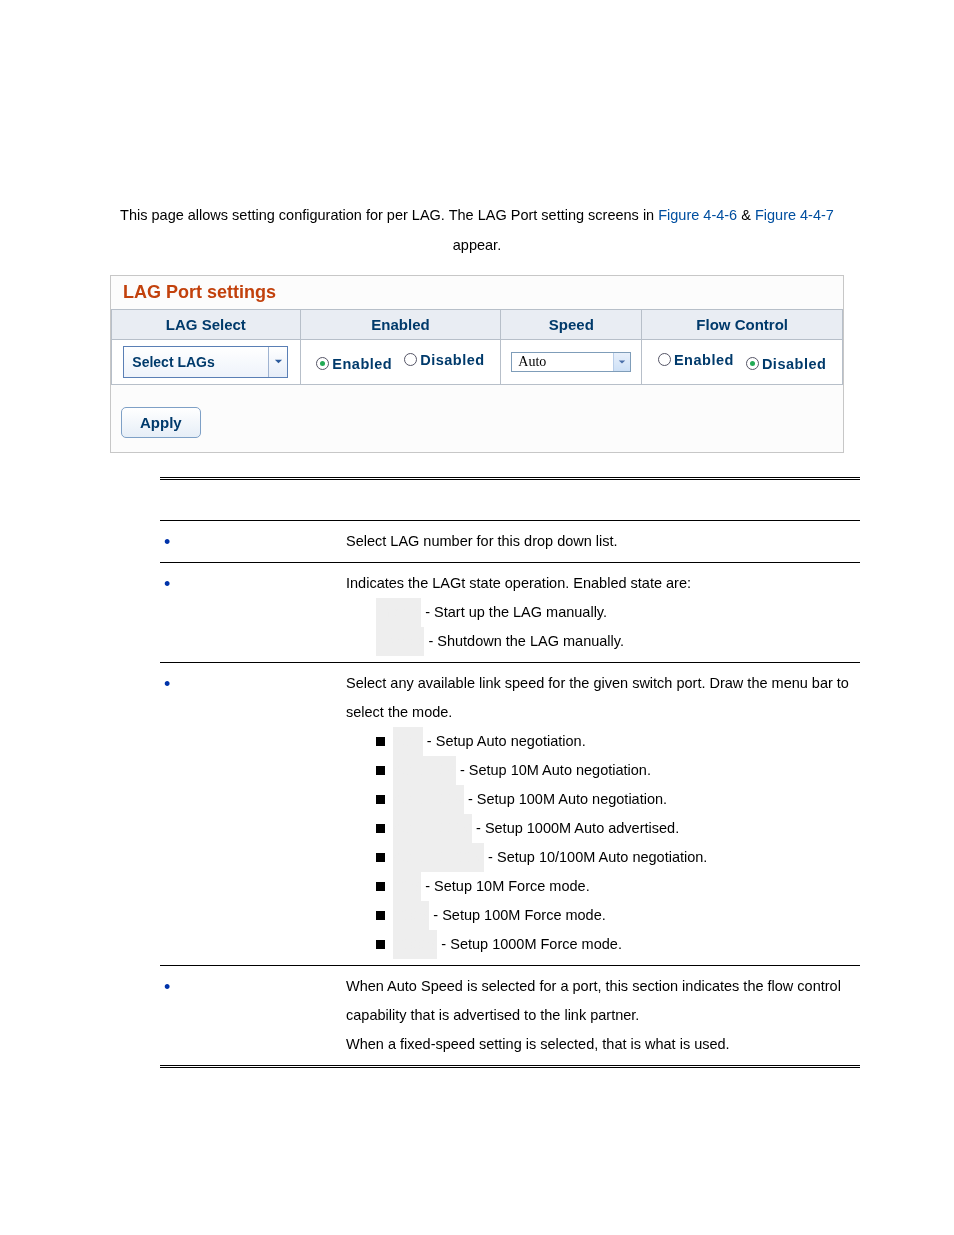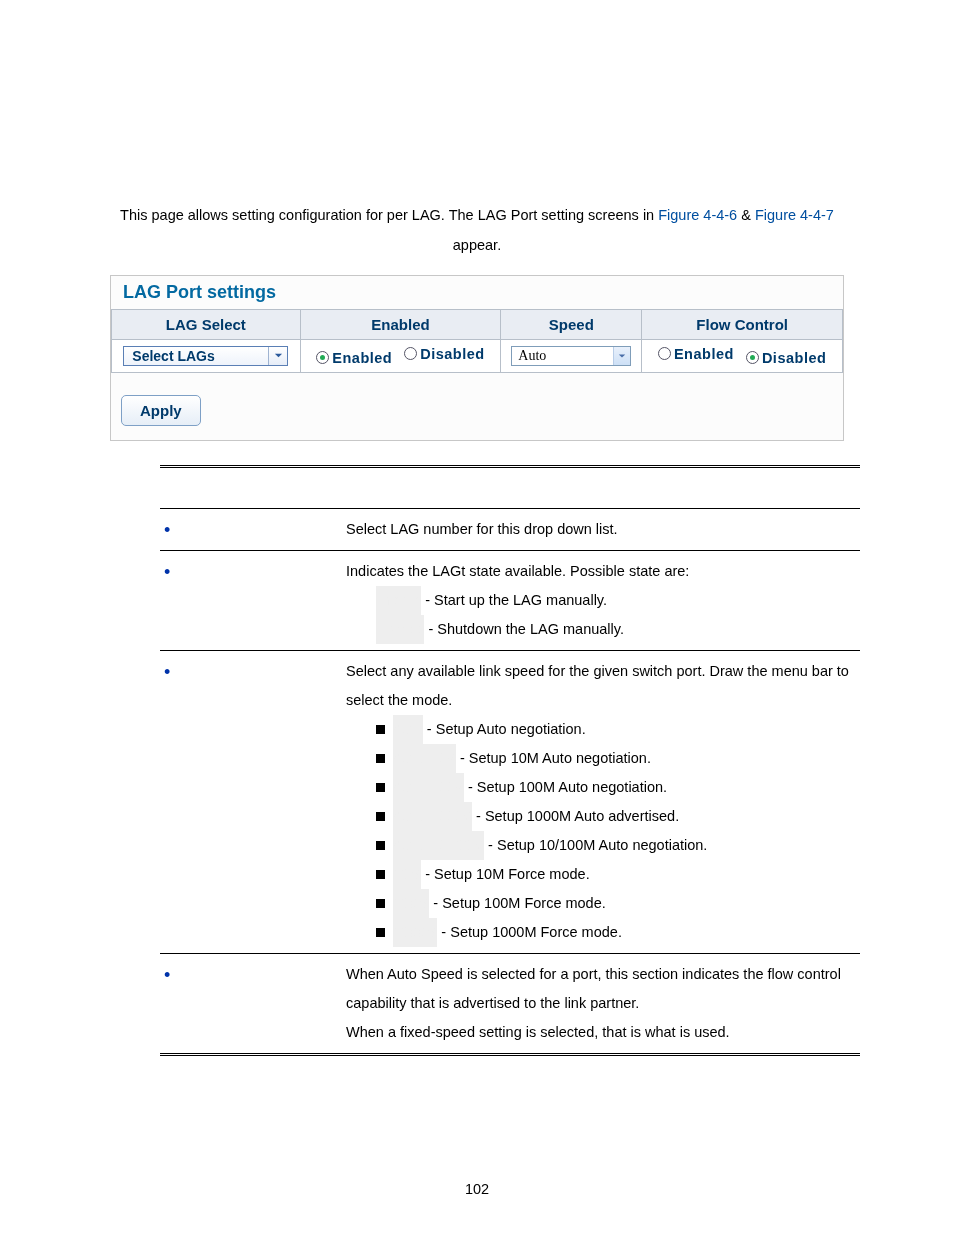--- a/index.html
+++ b/index.html
@@ -29,21 +29,21 @@
   .shot {
     margin-top: 14px;
     border: 1px solid #c7c7c7;
     background: #fcfcfc;
     padding: 0;
     box-sizing: border-box;
   }
   .shot-title {
     font-size: 18px;
     font-weight: bold;
-    color: #0369a1;
+    color: #c2410c;
     padding: 6px 10px 6px 12px;
   }
   .grid {
     width: 100%;
     border-collapse: collapse;
     margin: 0;
   }
   .grid th {
     background: #e9edf3;
     border: 1px solid #b7bfc9;
@@ -60,21 +60,21 @@
     text-align: center;
     vertical-align: middle;
     color: #003a6b;
     font-weight: bold;
   }
   .dd {
     display: inline-flex;
     align-items: center;
     justify-content: space-between;
     width: 165px;
-    height: 20px;
+    height: 32px;
     border: 1px solid #5a7fb5;
     background: linear-gradient(#fff,#eef3fb);
     color: #003a6b;
     font-weight: bold;
     padding: 0 0 0 8px;
     box-sizing: border-box;
     font-size: 14px;
   }
   .dd .caret {
     width: 18px;
@@ -299,21 +299,21 @@
           <th class="obj"></th>
           <th></th>
         </tr>
     <tr>
       <td class="obj"><span class="bluedot">•</span></td>
       <td>Select LAG number for this drop down list.</td>
     </tr>
     <tr>
       <td class="obj"><span class="bluedot">•</span></td>
       <td>
-        <span>Indicates the LAGt state available. Possible state are:</span><br>
+        <span>Indicates the LAGt state operation. Enabled state are:</span><br>
         <span style="padding-left:30px;">
           <span class="blank">Enable</span>
           <span> - Start up the LAG manually.</span>
         </span><br>
         <span style="padding-left:30px;">
           <span class="blank">Disable</span>
           <span> - Shutdown the LAG manually.</span>
         </span>
       </td>
     </tr>
@@ -338,14 +338,13 @@
       <td class="obj"><span class="bluedot">•</span></td>
       <td>
         <span>When Auto Speed is selected for a port, this section indicates the flow control</span><br>
         <span>capability that is advertised to the link partner.</span><br>
         <span>When a fixed-speed setting is selected, that is what is used.</span>
       </td>
     </tr>
   </tbody>
     </table>
 
-  <div class="pageno">102</div>
 </div>
 
 </body></html>

